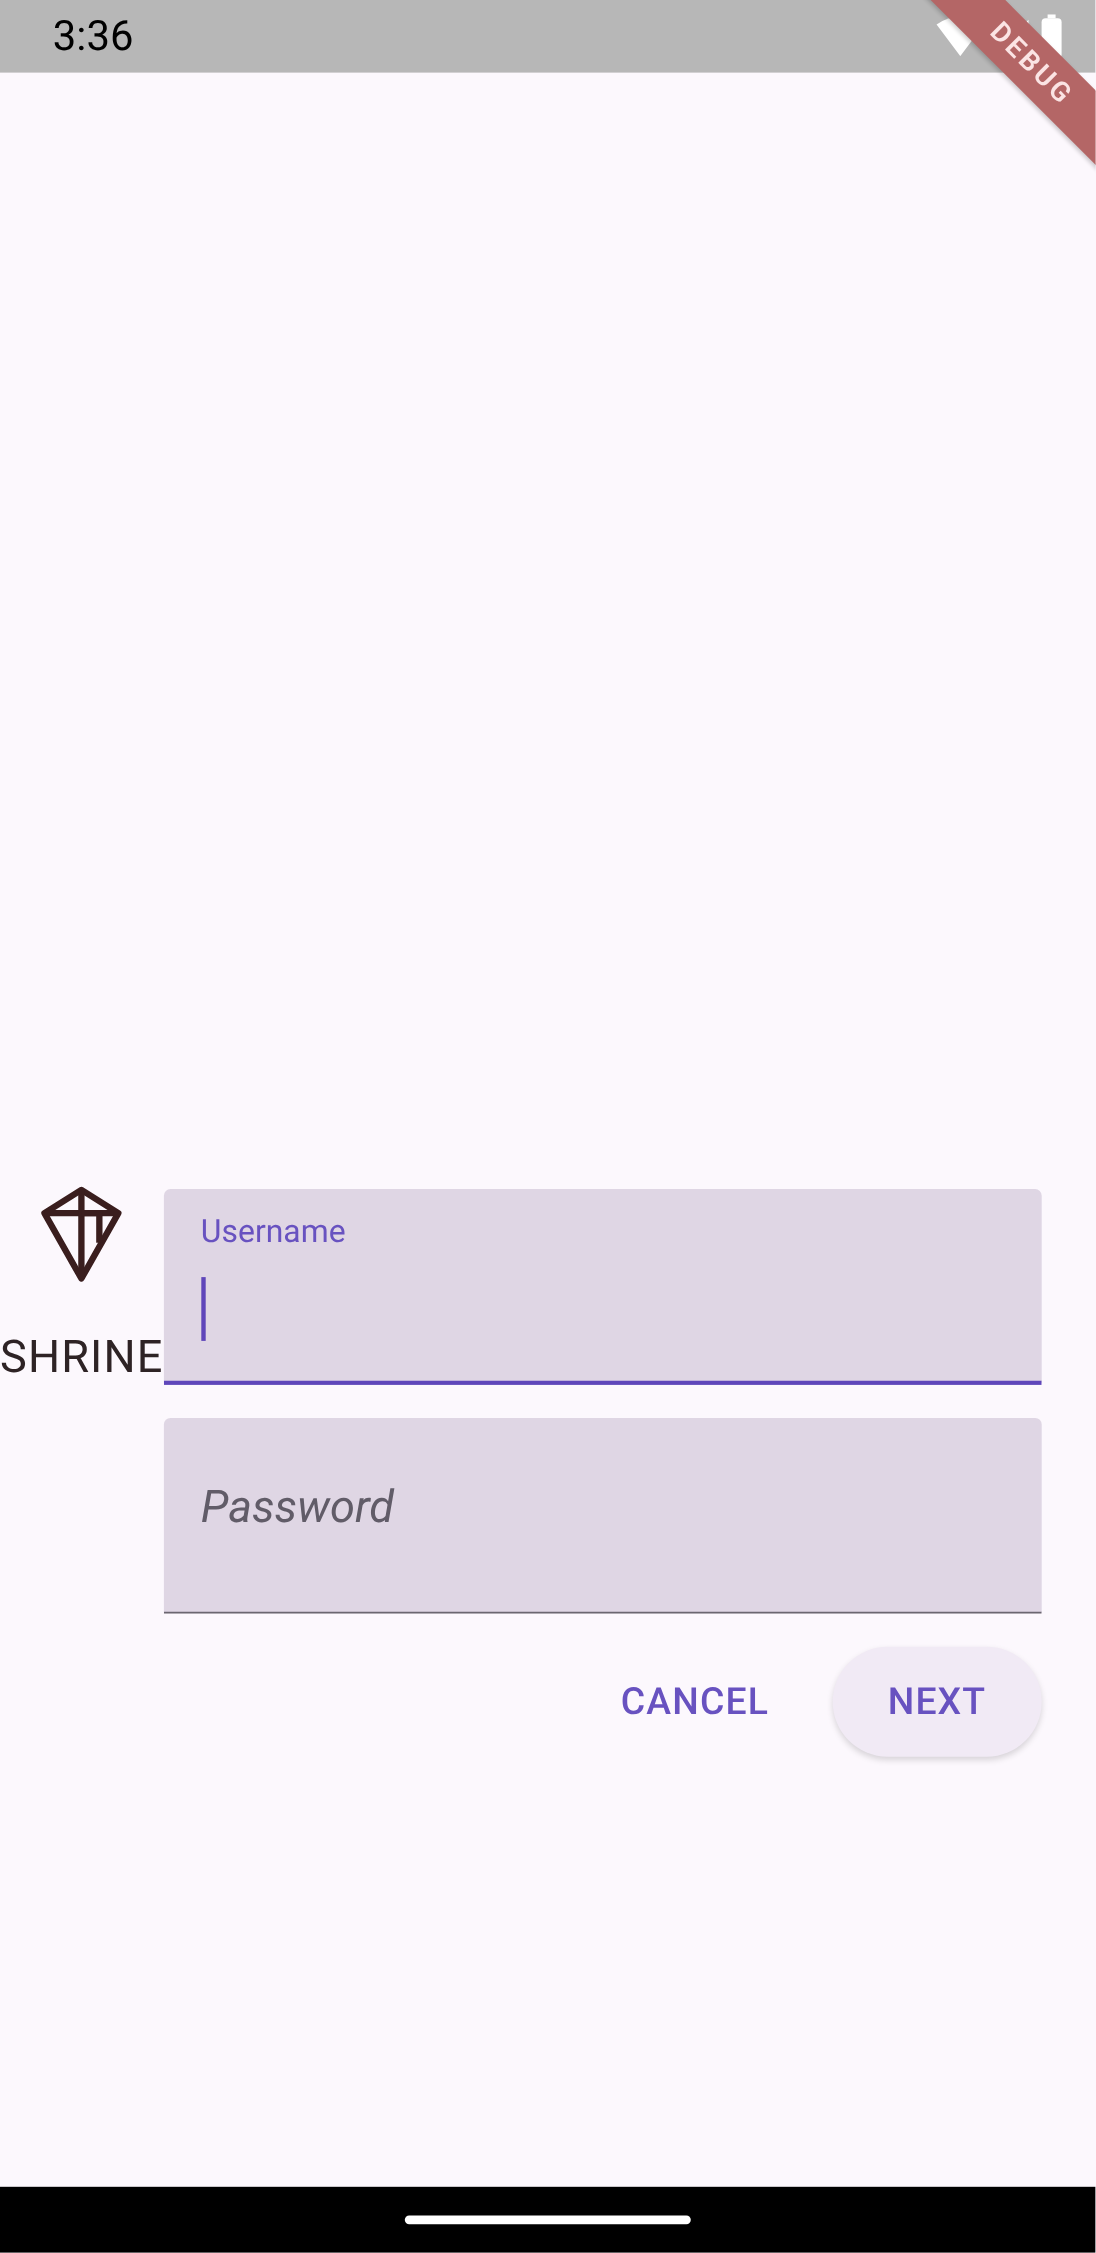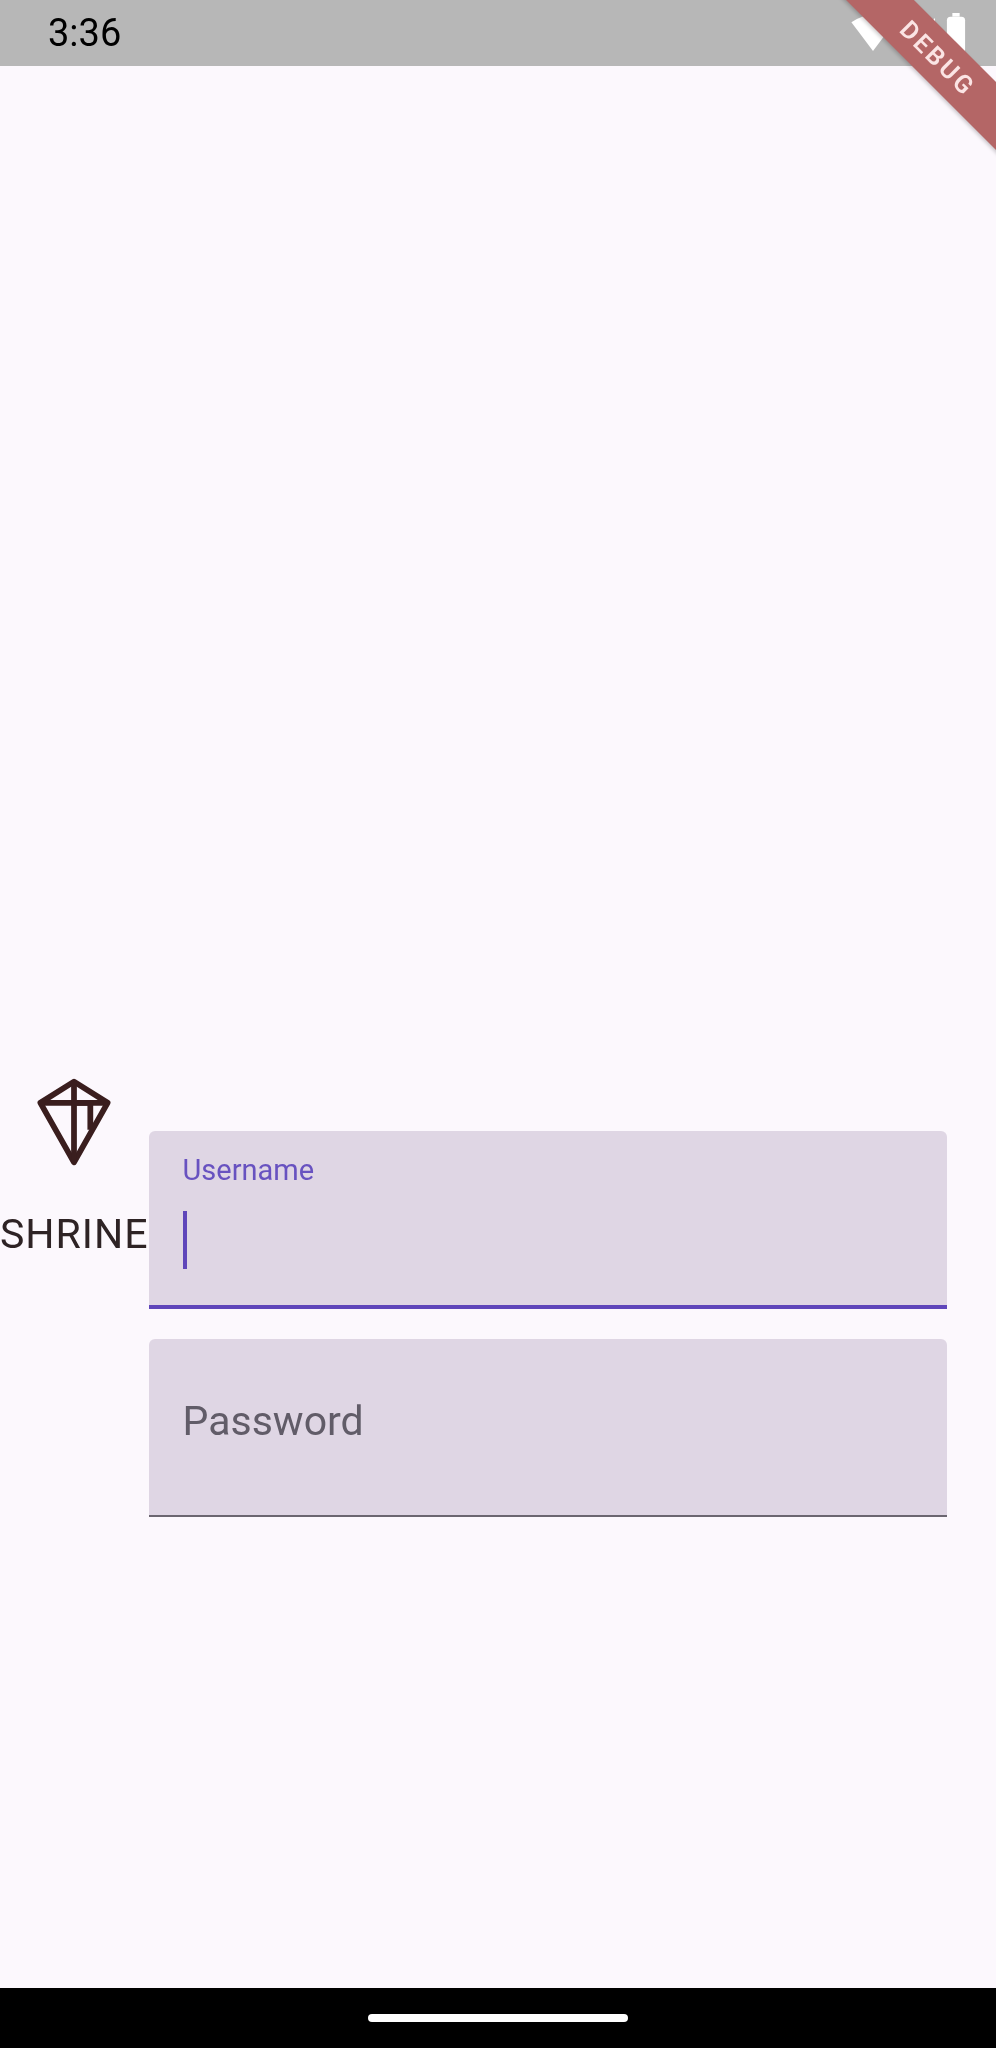--- a/index.html
+++ b/index.html
@@ -107,20 +107,21 @@
       border-bottom: 2px solid #6b6670;
     }
     .field-label-focused {
       font-size: 29px;
       color: #6852c0;
     }
     .field-placeholder {
       font-size: 41px;
       color: #615c68;
       margin-top: 36px;
+      font-style: italic;
     }
     .caret {
       width: 4px;
       height: 58px;
       background: #5f46ba;
       margin-top: 24px;
     }
 
     .button-row {
       display: flex;
@@ -210,18 +211,22 @@
   <div class="form-area">
     <div class="text-field focused">
       <span class="field-label-focused">Username</span>
       <div class="caret"></div>
     </div>
 
     <div class="text-field unfocused">
       <span class="field-placeholder">Password</span>
     </div>
 
+    <div class="button-row">
+      <button class="btn-cancel">CANCEL</button>
+      <button class="btn-next">NEXT</button>
+    </div>
   </div>
 </div>
 
 <div class="bottom-bar">
   <div class="nav-handle"></div>
 </div>
 
 </body></html>

